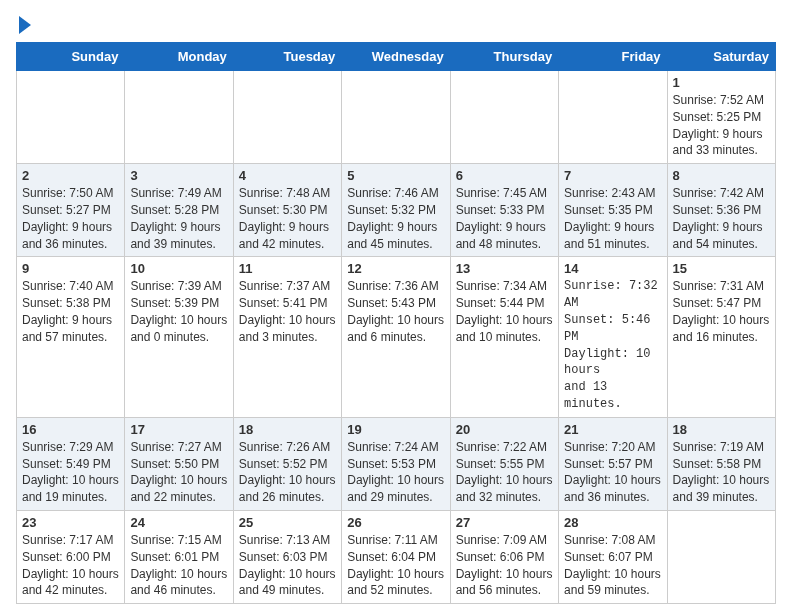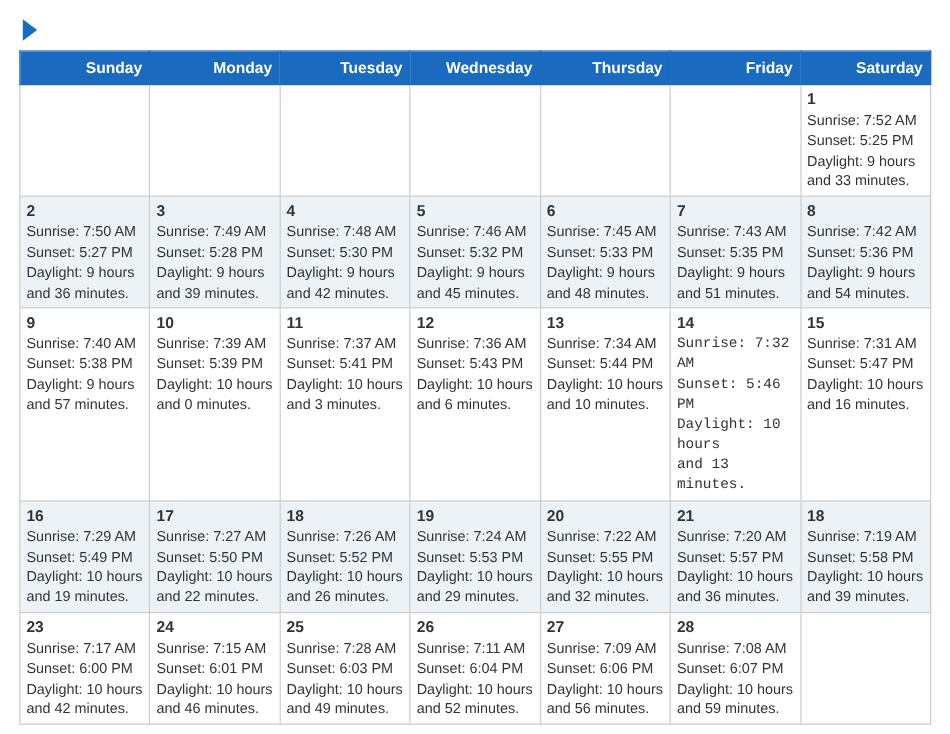--- a/index.html
+++ b/index.html
@@ -162,21 +162,21 @@
         </td>
         <td>
           <span class="day-num">6</span>
           <div class="day-info" style="white-space: pre-line;">Sunrise: 7:45 AM
 Sunset: 5:33 PM
 Daylight: 9 hours
 and 48 minutes.</div>
         </td>
         <td>
           <span class="day-num">7</span>
-          <div class="day-info" style="white-space: pre-line;">Sunrise: 7:43 AM
+          <div class="day-info" style="white-space: pre-line;">Sunrise: 2:43 AM
 Sunset: 5:35 PM
 Daylight: 9 hours
 and 51 minutes.</div>
         </td>
         <td>
           <span class="day-num">8</span>
           <div class="day-info" style="white-space: pre-line;">Sunrise: 7:42 AM
 Sunset: 5:36 PM
 Daylight: 9 hours
 and 54 minutes.</div>
@@ -294,21 +294,21 @@
         </td>
         <td>
           <span class="day-num">24</span>
           <div class="day-info" style="white-space: pre-line;">Sunrise: 7:15 AM
 Sunset: 6:01 PM
 Daylight: 10 hours
 and 46 minutes.</div>
         </td>
         <td>
           <span class="day-num">25</span>
-          <div class="day-info" style="white-space: pre-line;">Sunrise: 7:28 AM
+          <div class="day-info" style="white-space: pre-line;">Sunrise: 7:13 AM
 Sunset: 6:03 PM
 Daylight: 10 hours
 and 49 minutes.</div>
         </td>
         <td>
           <span class="day-num">26</span>
           <div class="day-info" style="white-space: pre-line;">Sunrise: 7:11 AM
 Sunset: 6:04 PM
 Daylight: 10 hours
 and 52 minutes.</div>

